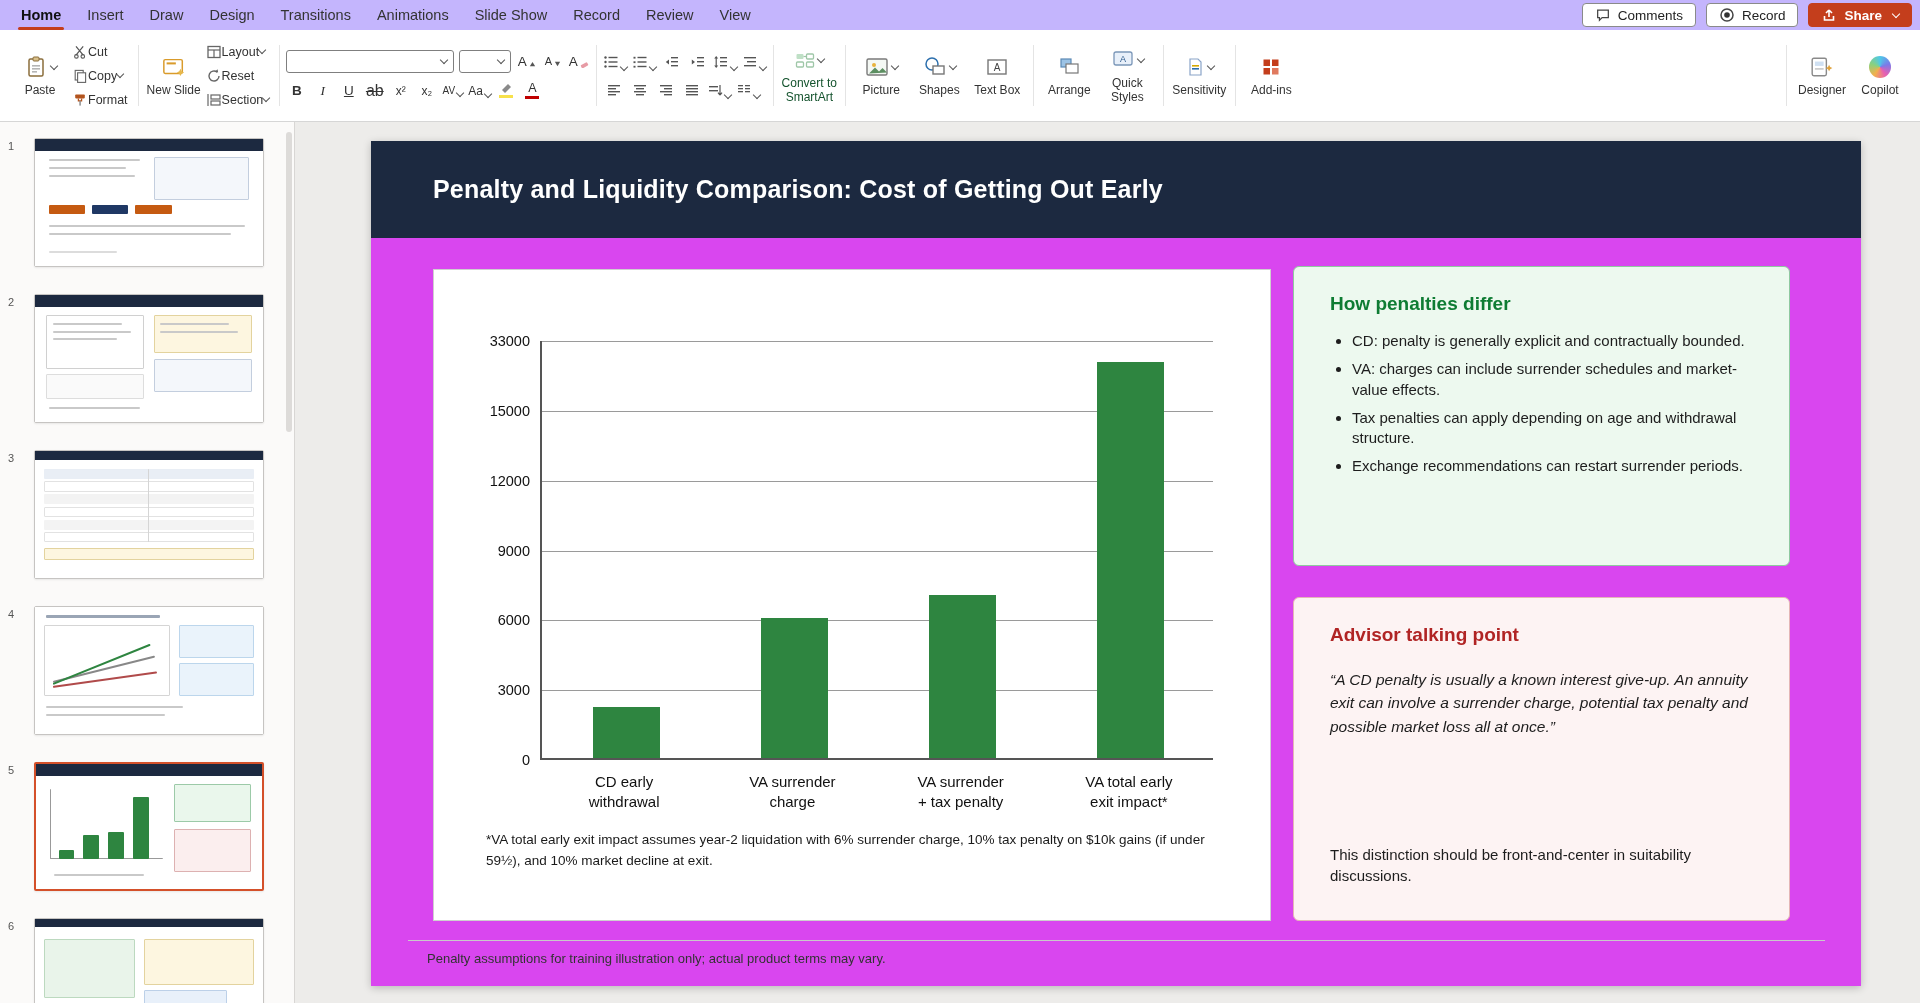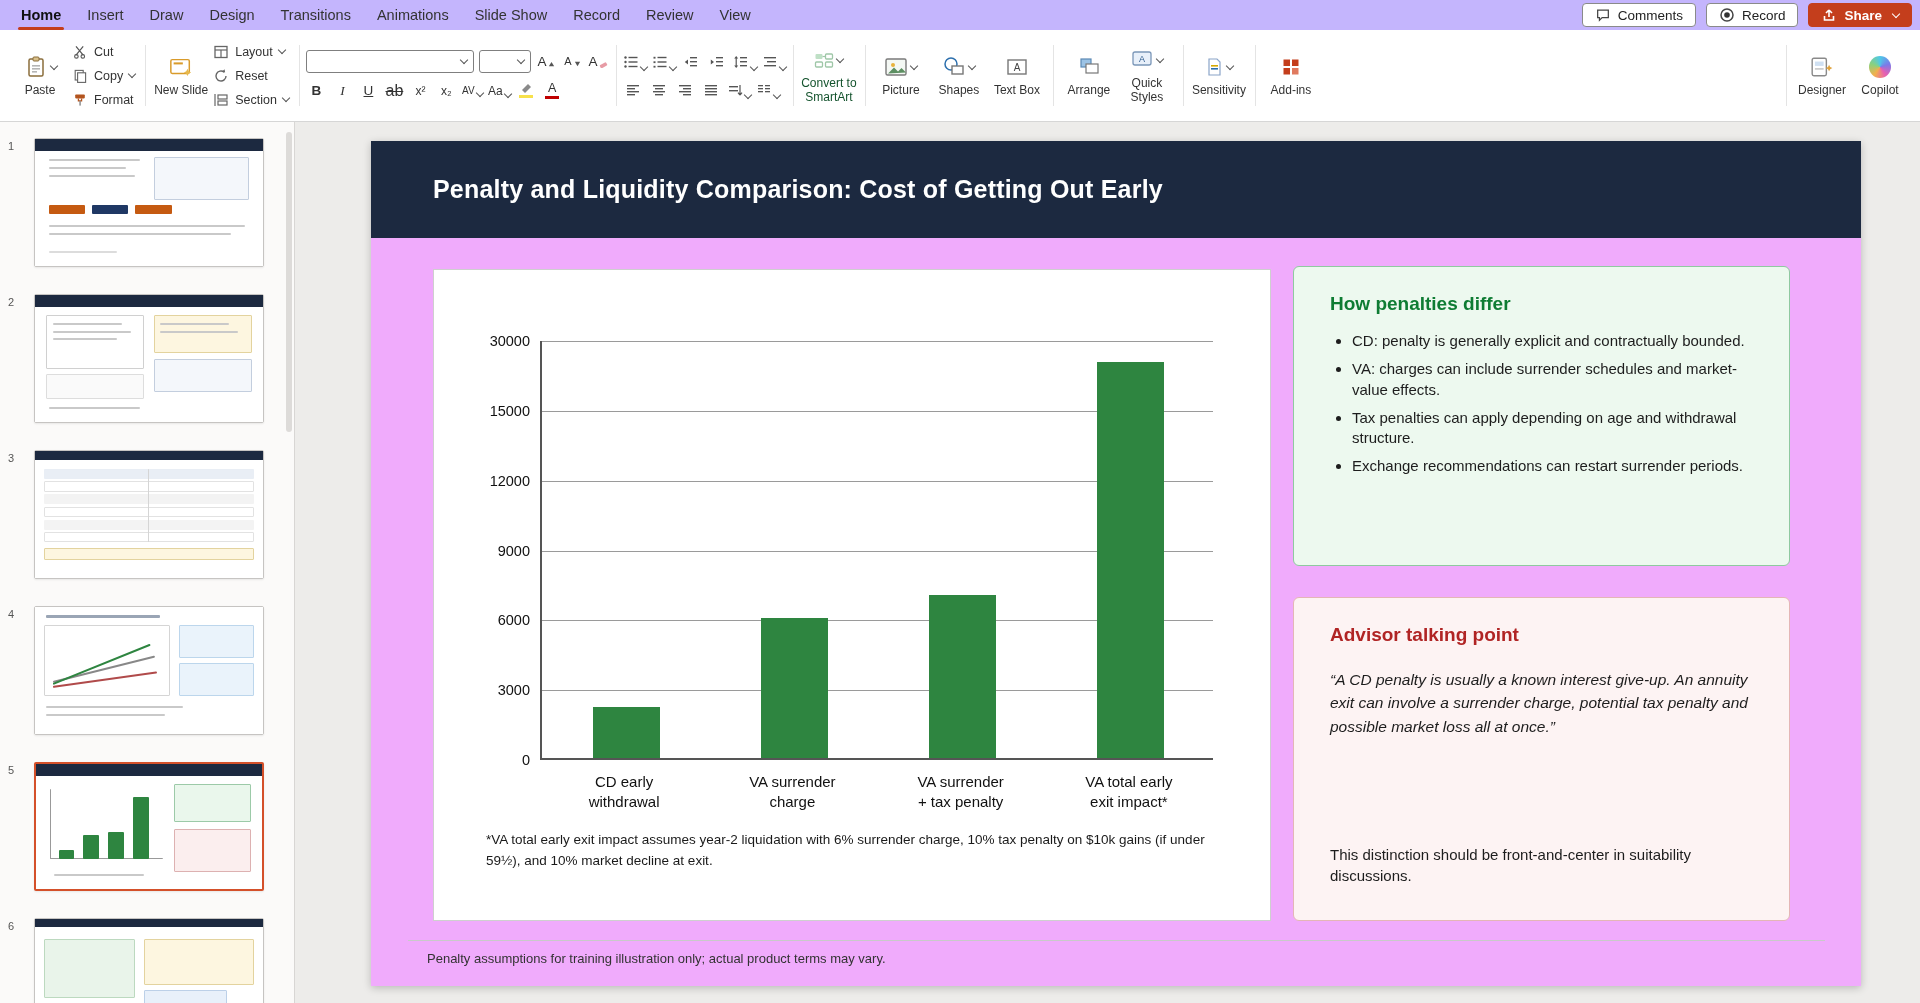--- a/index.html
+++ b/index.html
@@ -20,21 +20,21 @@
   .chev { display: inline-block; width: 6px; height: 6px; border-right: 1.4px solid #555; border-bottom: 1.4px solid #555; transform: rotate(45deg); margin-top: -3px; flex: none; }
 
   
   .ribbon { height: 92px; background: #fff; border-bottom: 1px solid #d6d6d6; display: flex; align-items: stretch; padding: 3px 4px; }
   .rgroup { display: flex; align-items: center; padding: 0 7px; position: relative; }
   .rgroup + .rgroup::before { content: ""; position: absolute; left: 0; top: 12px; bottom: 12px; width: 1px; background: #e4e4e4; }
   .bigbtn { width: 58px; display: flex; flex-direction: column; align-items: center; justify-content: center; gap: 3px; font-size: 12px; color: #333; text-align: center; line-height: 1.15; cursor: default; }
   .bigbtn .bicon { height: 28px; display: flex; align-items: center; gap: 3px; }
   .bigbtn.dim { color: #14532d; }
   .stack { display: flex; flex-direction: column; justify-content: center; gap: 6px; }
-  .sbtn { display: flex; align-items: center; gap: 6px; font-size: 12.5px; color: #333; height: 18px; padding: 0 3px; cursor: default; }
+  .sbtn { display: flex; align-items: center; font-size: 12.5px; color: #333; height: 18px; padding: 0 3px; cursor: default; }
   .fontcol { display: flex; flex-direction: column; gap: 7px; justify-content: center; }
   .row { display: flex; align-items: center; gap: 5px; }
   .combo { border: 1px solid #7f7f7f; border-radius: 3px; height: 23px; display: flex; align-items: center; padding: 0 6px; background: #fff; gap: 4px; }
   .combo input { border: none; outline: none; width: 100%; font-size: 12.5px; font-family: "Liberation Sans", sans-serif; }
   .combo.name { width: 168px; }
   .combo.size { width: 52px; }
   .tbtn { min-width: 21px; height: 21px; display: flex; flex-direction: column; align-items: center; justify-content: center; font-size: 13.5px; color: #333; cursor: default; line-height: 1; }
   .tbtn-row { display: flex; align-items: flex-end; gap: 2px; }
   .cbar { display: block; width: 14px; height: 3.5px; margin-top: 1.5px; }
   .dimlab { color: #9a9a9a; }
@@ -53,21 +53,21 @@
   .thumb.selected { border: 2px solid #d4502a; }
   .mini { position: absolute; inset: 0; overflow: hidden; background: #fff; }
   .mini .mh { position: absolute; left: 0; right: 0; top: 0; height: 12px; background: #1c2940; }
   .mini .ln { position: absolute; height: 2px; background: #c9c9c9; border-radius: 1px; }
   .mini .bx { position: absolute; border-radius: 1px; }
   .thumb-scroll { position: absolute; right: 2px; top: 10px; width: 6px; height: 300px; border-radius: 3px; background: #dddbd9; }
 
   .canvas { flex: 1; position: relative; background: #edecea; }
 
   
-  .slide { position: absolute; left: 76px; top: 19px; width: 1490px; height: 845px; background: #f0abfc; box-shadow: 0 2px 8px rgba(0,0,0,0.22); }
+  .slide { position: absolute; left: 76px; top: 19px; width: 1490px; height: 845px; background: #d946ef; box-shadow: 0 2px 8px rgba(0,0,0,0.22); }
   .slide-header { position: absolute; left: 0; top: 0; right: 0; height: 97px; background: #1c2940; display: flex; align-items: center; }
   .slide-title { color: #fff; font-size: 25px; font-weight: 700; padding-left: 62px; letter-spacing: 0.2px; }
 
   .chart-card { position: absolute; left: 62px; top: 128px; width: 838px; height: 652px; background: #fff; border: 1px solid #cfcfcf; }
   #plot-area { position: absolute; left: 106px; top: 71px; width: 673px; height: 419px; border-left: 2px solid #555; border-bottom: 2px solid #555; }
   .gridline { position: absolute; left: 0; width: 100%; height: 1px; background: #9a9a9a; }
   .ytick { position: absolute; left: 4px; width: 92px; text-align: right; font-size: 14.5px; color: #111; }
   .bar { position: absolute; bottom: 0; }
   .cat-label { position: absolute; top: 502px; width: 150px; text-align: center; font-size: 15px; color: #111; line-height: 1.3; white-space: pre-line; }
   .chart-footnote { position: absolute; left: 52px; top: 560px; width: 756px; font-size: 13.5px; color: #1a1a1a; line-height: 1.55; }
@@ -662,21 +662,21 @@
       </div>
 
       <div class="chart-card">
         <div id="ytick-layer">
             <div class="ytick" style="top: 482px;">0</div>
             <div class="ytick" style="top: 412.167px;">3000</div>
             <div class="ytick" style="top: 342.333px;">6000</div>
             <div class="ytick" style="top: 272.5px;">9000</div>
             <div class="ytick" style="top: 202.667px;">12000</div>
             <div class="ytick" style="top: 132.833px;">15000</div>
-            <div class="ytick" style="top: 63px;">30000</div>
+            <div class="ytick" style="top: 63px;">33000</div>
           </div>
         <div id="plot-area">
             <div class="gridline" style="top: 349.167px;"></div>
             <div class="gridline" style="top: 279.333px;"></div>
             <div class="gridline" style="top: 209.5px;"></div>
             <div class="gridline" style="top: 139.667px;"></div>
             <div class="gridline" style="top: 69.8333px;"></div>
             <div class="gridline" style="top: 0px;"></div>
             <div class="bar" style="left: 50.625px; width: 67px; height: 51.2111px; background: rgb(46, 133, 64);"></div>
             <div class="bar" style="left: 218.875px; width: 67px; height: 139.667px; background: rgb(46, 133, 64);"></div>

